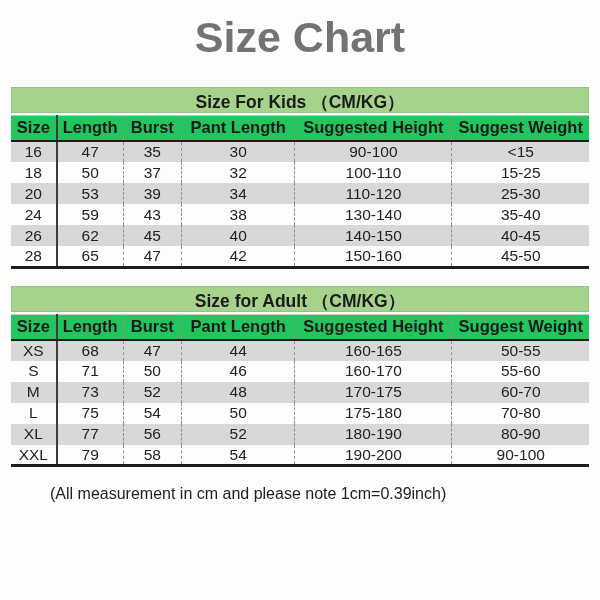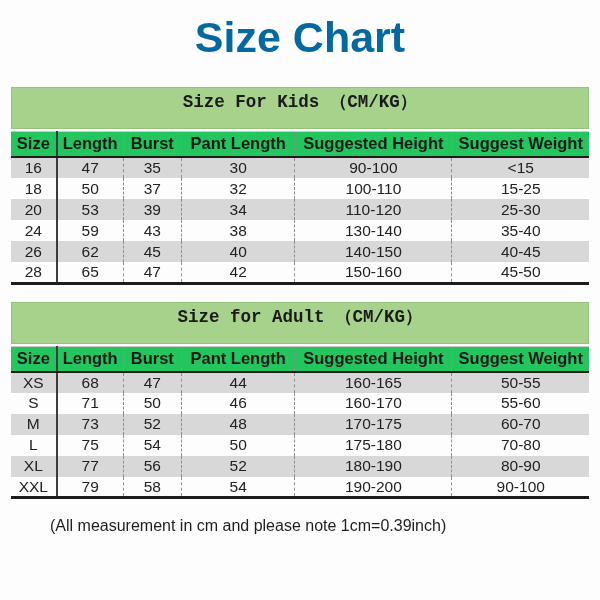--- a/index.html
+++ b/index.html
@@ -14,35 +14,34 @@
     font-family:"Liberation Sans","DejaVu Sans",sans-serif;
     color:#1a1a1a;
     overflow:hidden;
   }
   .canvas{width:600px;height:600px;position:relative;}
   .title{
     margin:14px 0 0 0;
     text-align:center;
     font-size:43px;
     font-weight:700;
-    color:#0369a1;
+    color:#737373;
     line-height:1.1;
   }
   .table-block{margin:0 11px;}
   .band{
     margin-top:26px;
-    height:42px;
+    height:26px;
     line-height:29px;
     text-align:center;
     font-size:17.5px;
     font-weight:700;
     color:#1b1b1b;
     background:var(--section-header-green);
     border:1px solid #96c47c;
-    font-family:Liberation Mono, monospace;
   }
   .band.adult{margin-top:17px;text-align:center;}
   table.size-table{
     width:100%;
     border-collapse:collapse;
     table-layout:fixed;
     margin-top:2px;
     border-bottom:3px solid #1c1c1c;
   }
   table.size-table thead th{

